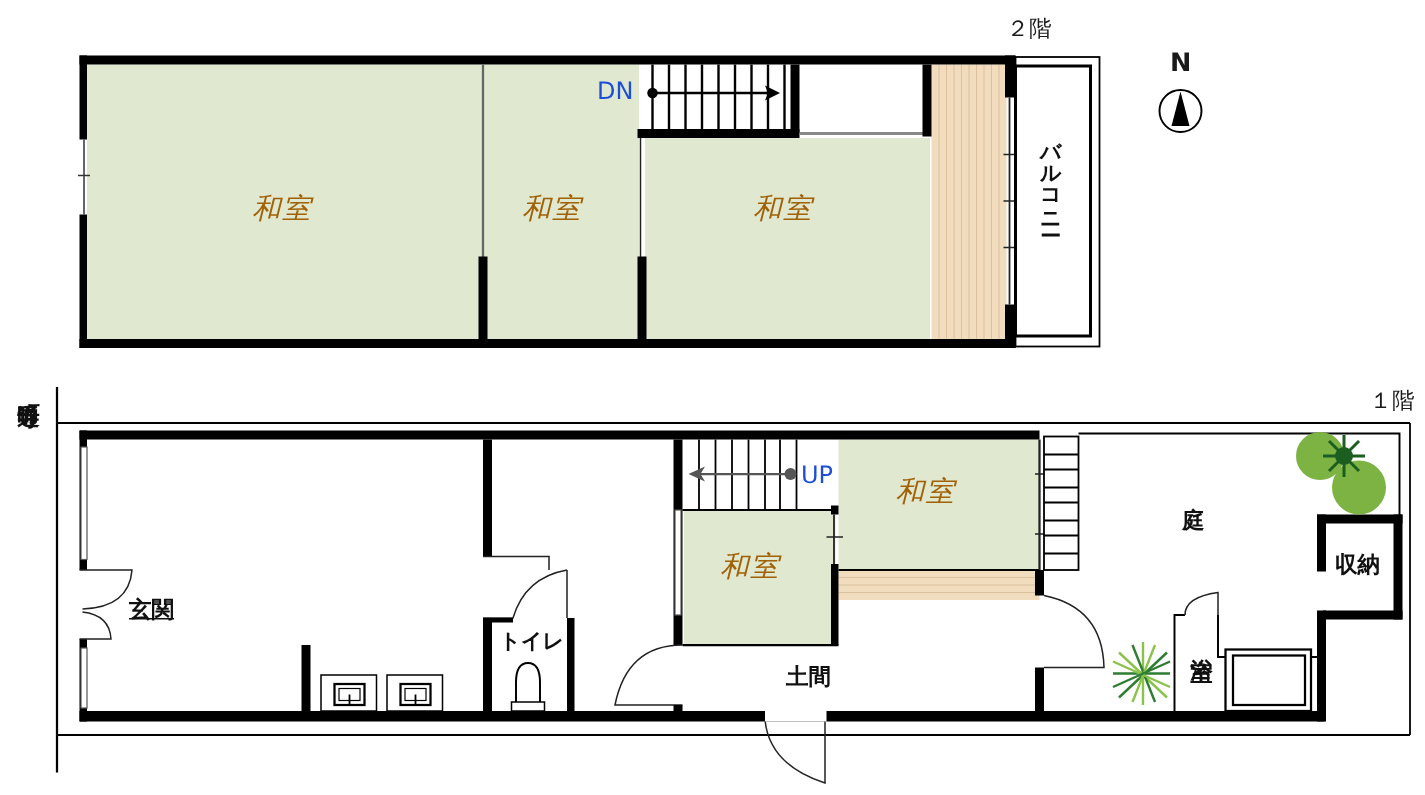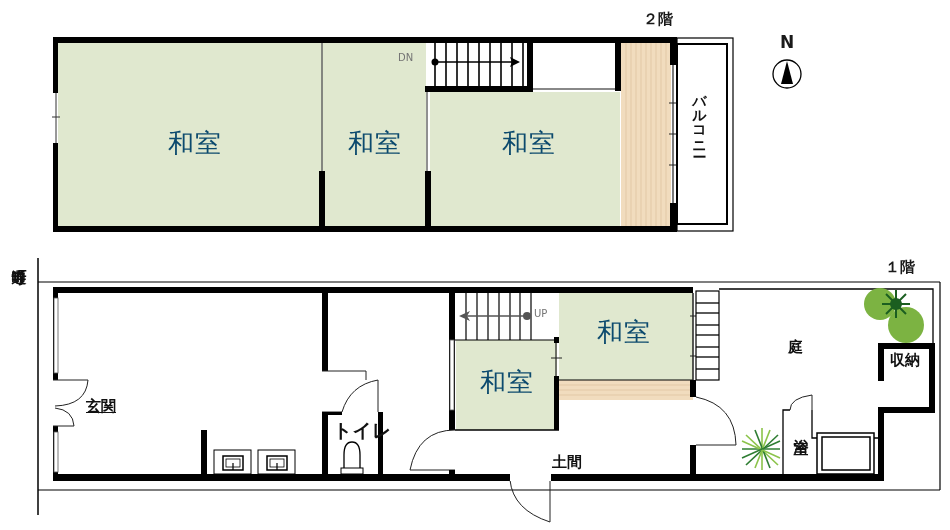--- a/index.html
+++ b/index.html
@@ -1,24 +1,24 @@
 <!DOCTYPE html>
 <html><head>
   <meta charset="utf-8">
   <style>
     html, body { margin: 0; padding: 0; background: #ffffff; }
     body { width: 950px; height: 530px; position: relative; overflow: hidden;
            font-family: "DejaVu Sans", "Liberation Sans", sans-serif; }
     svg { position: absolute; left: 0; top: 0; }
     .label { position: absolute; color: #1a1a1a; white-space: nowrap; line-height: 1; }
-    .room-label { font-size: 26px; letter-spacing: 1px; color: #0c4a6e; }
+    .room-label { font-size: 19px; letter-spacing: 1px; color: #a16207; font-style: italic; }
     .bold-label { font-size: 15px; font-weight: bold; color: #111; }
-    .small-label { font-size: 10px; color: #737373; text-align: right; }
+    .small-label { font-size: 16px; color: #1d4ed8; text-align: right; }
     .vertical { writing-mode: vertical-rl; text-orientation: upright; }
-    .floor-label { font-size: 15px; font-weight: bold; }
+    .floor-label { font-size: 15px; font-weight: normal; margin-left: 28px; }
     .north { font-size: 17px; font-weight: bold; }
   </style>
 </head>
 <body>
 
 <svg width="950" height="530" viewBox="0 0 950 530">
 
   <g>
 
     <rect x="58" y="43" width="264" height="183" fill="#e0e8cf"></rect>
@@ -230,20 +230,20 @@
 <div class="label room-label" style="left:168px; top:130px;">和室</div>
 <div class="label room-label" style="left:348px; top:130px;">和室</div>
 <div class="label room-label" style="left:502px; top:130px;">和室</div>
 <div class="label small-label" style="left:398px; top:53px;">DN</div>
 <div class="label bold-label vertical" style="left:693px; top:85px; font-size:14px;">バルコニー</div>
 
 <div class="label floor-label" style="left:885px; top:260px;">１階</div>
 <div class="label bold-label vertical" style="left:11px; top:258px; font-size:15px;">寺町通</div>
 
 <div class="label bold-label" style="left:86px; top:399px;text-decoration:underline;">玄関</div>
-<div class="label bold-label" style="left:333px; top:421px; font-size:19px;">トイレ</div>
+<div class="label bold-label" style="left:333px; top:421px; font-size:14px;">トイレ</div>
 <div class="label room-label" style="left:480px; top:369px;">和室</div>
 <div class="label room-label" style="left:597px; top:319px;">和室</div>
-<div class="label bold-label" style="left:552px; top:444px;margin-top:11px;">土間</div>
+<div class="label bold-label" style="left:524px; top:444px;">土間</div>
 <div class="label bold-label" style="left:788px; top:340px;">庭</div>
-<div class="label bold-label" style="left:890px; top:353px;">収納</div>
+<div class="label bold-label" style="left:890px; top:369px;">収納</div>
 <div class="label bold-label vertical" style="left:793px; top:427px;">浴室</div>
 <div class="label small-label" style="left:534px; top:309px; font-weight:normal;">UP</div>
 
 </body></html>

